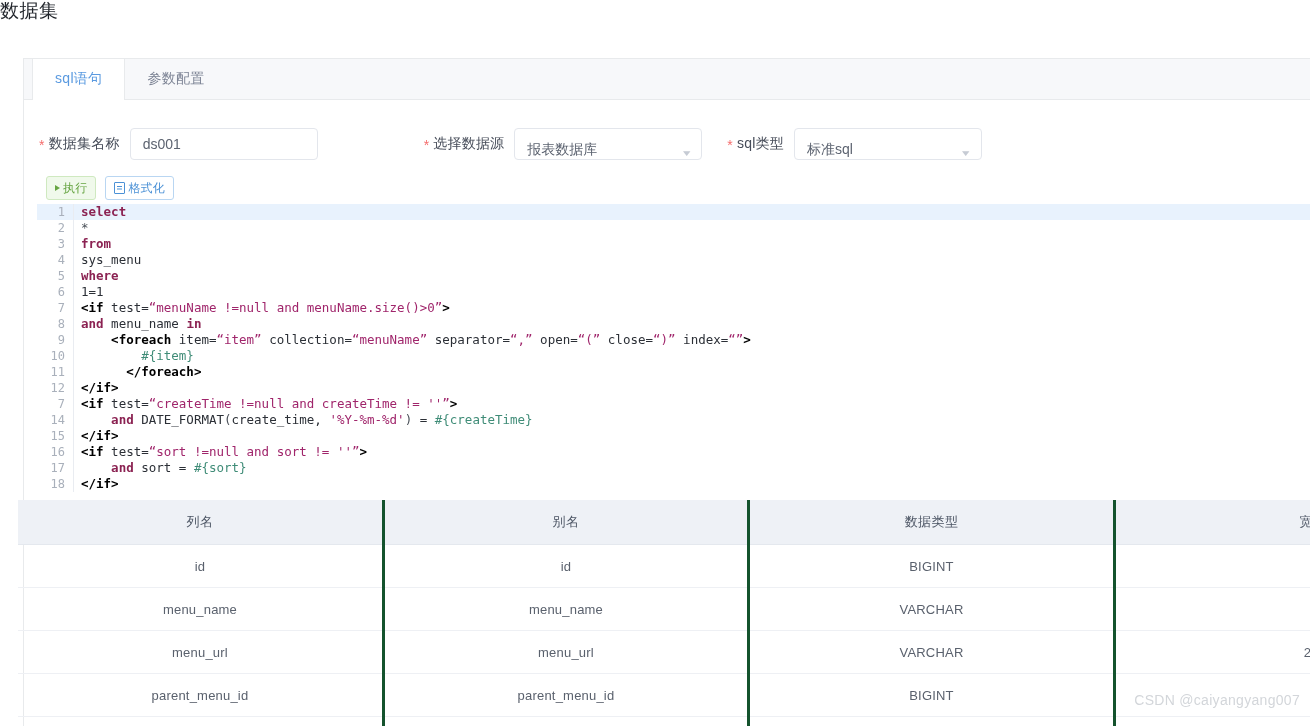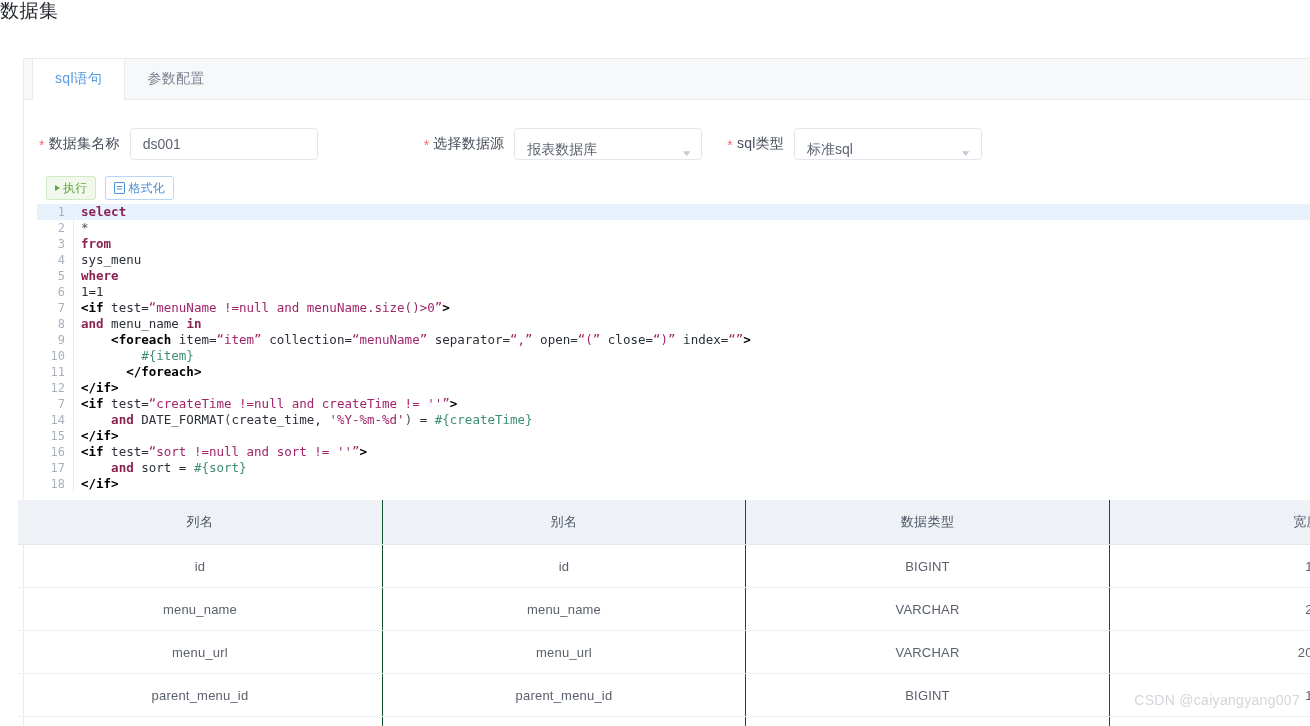--- a/index.html
+++ b/index.html
@@ -262,21 +262,21 @@
     letter-spacing: 0.4px;
     margin-top: 32px;
   }
   .tbl td {
     height: 40px;
     color: #5a616d;
     text-align: center;
     border-bottom: 1px solid #eef0f4;
     letter-spacing: 0.2px;
   }
-  .tbl th.cdiv, .tbl td.cdiv { border-left: 1px solid #14532d; }
+  .tbl th.cdiv, .tbl td.cdiv { border-left: 3px solid #14532d; }
   .tbl th.last, .tbl td.last { text-align: right; padding-right: 14px; }
   .tbl th.last { text-align: right; padding-right: 14px; }
 
   
   .watermark {
     position: absolute;
     right: 10px;
     top: 692px;
     font-size: 14px;
     color: #d3d6da;

